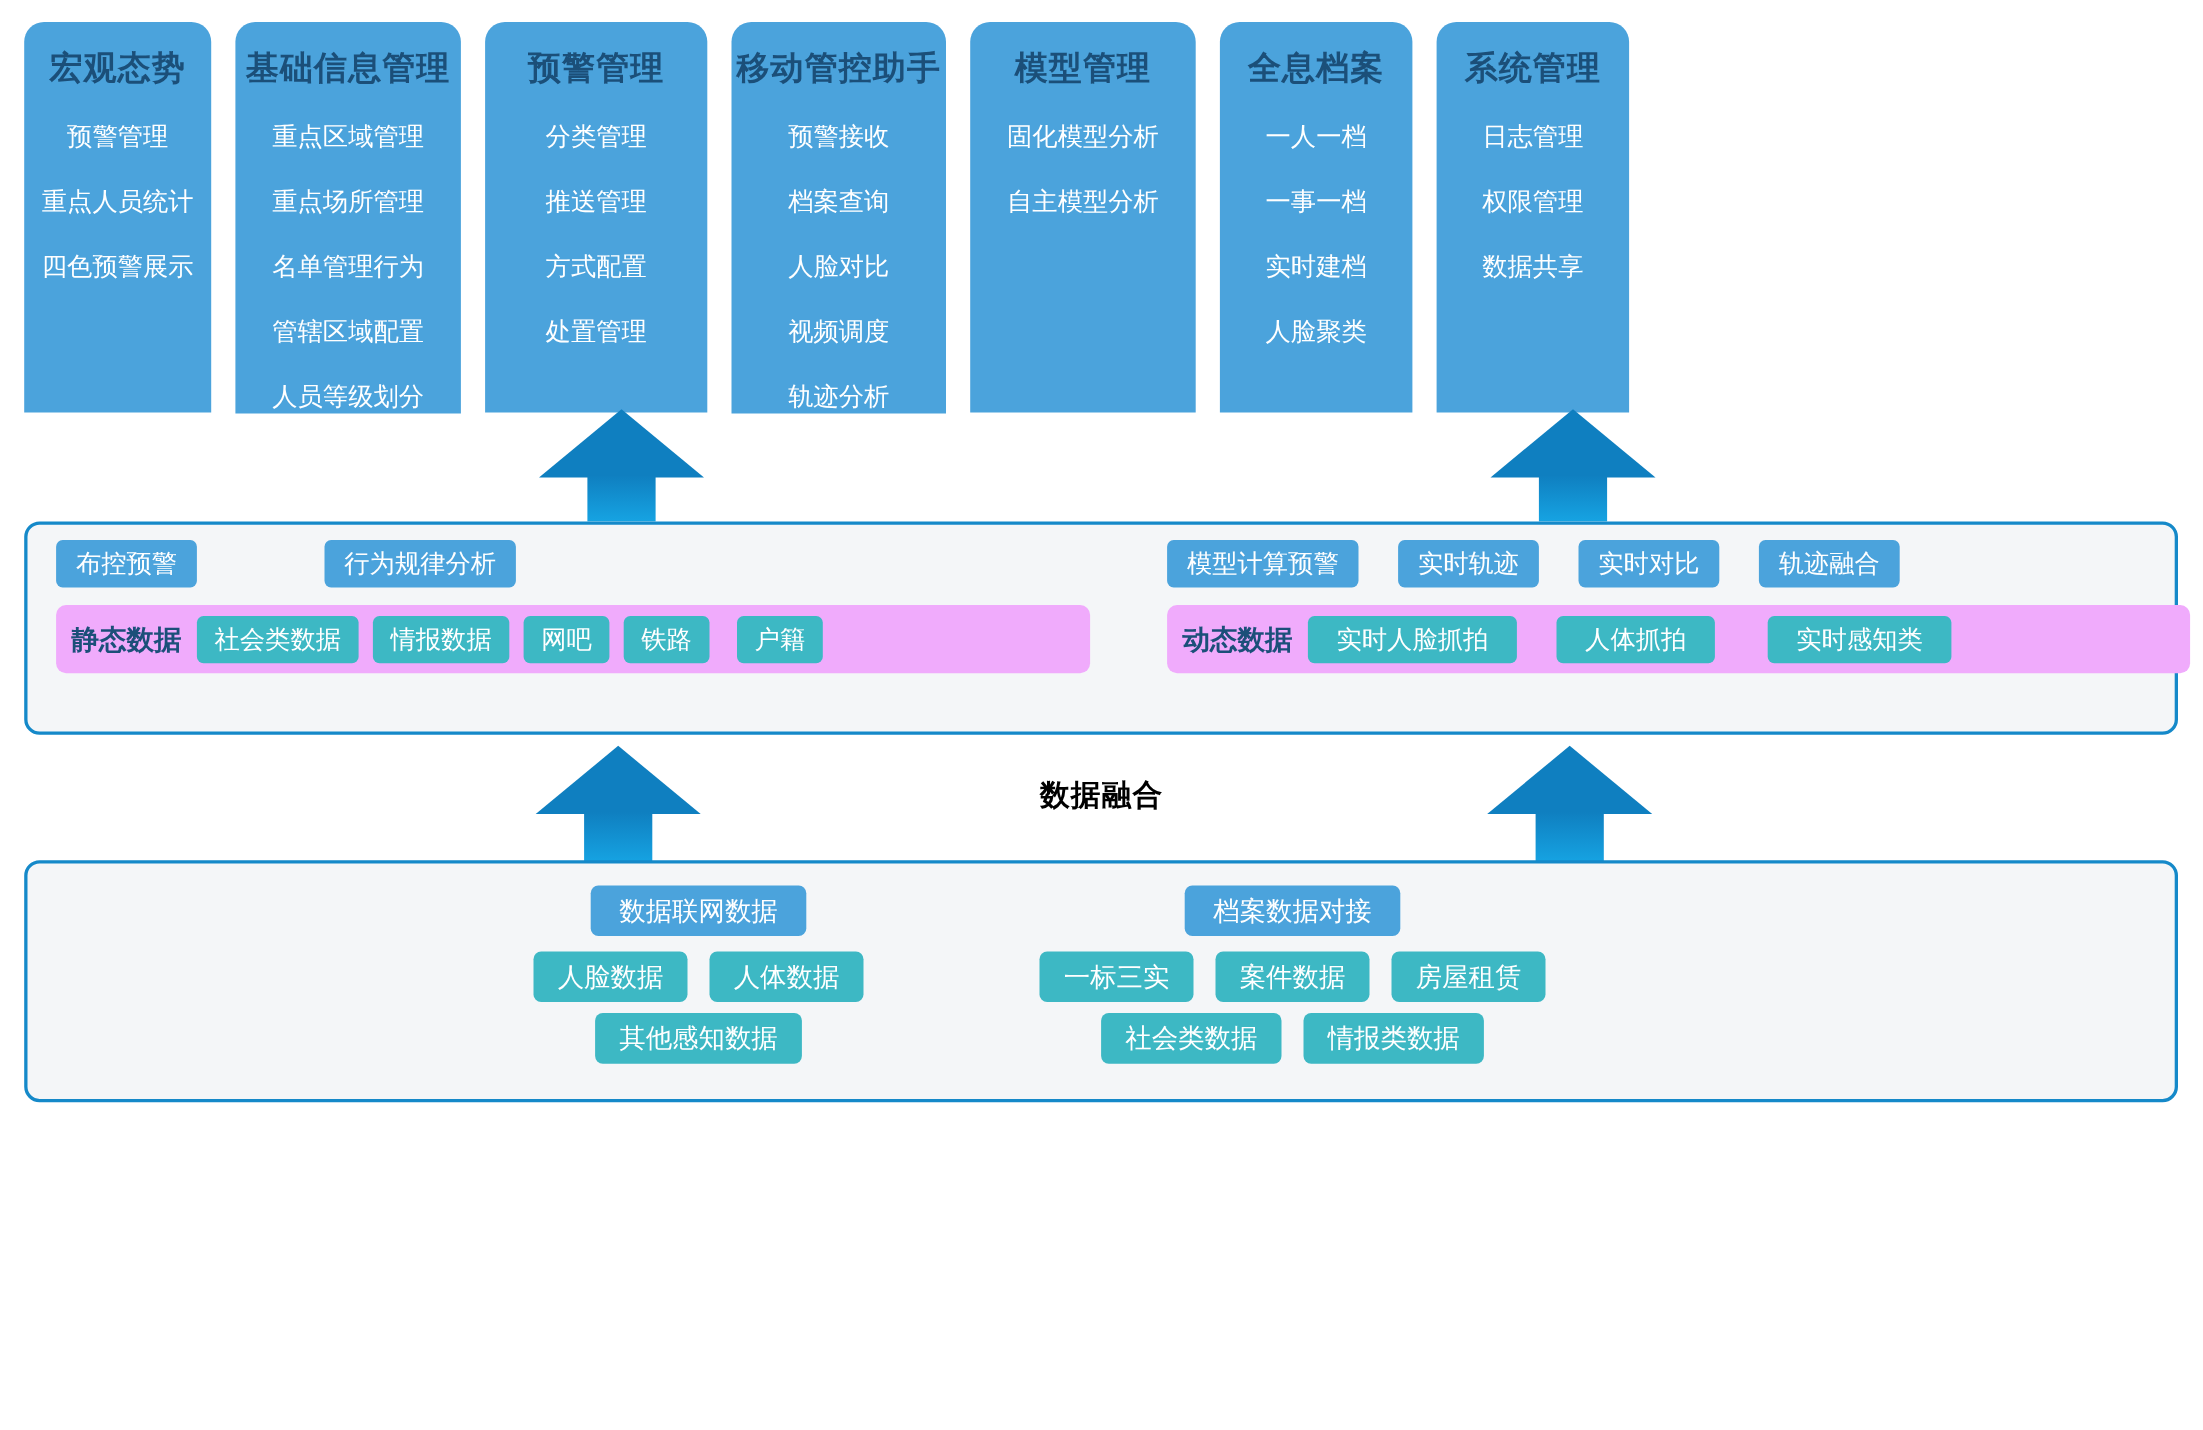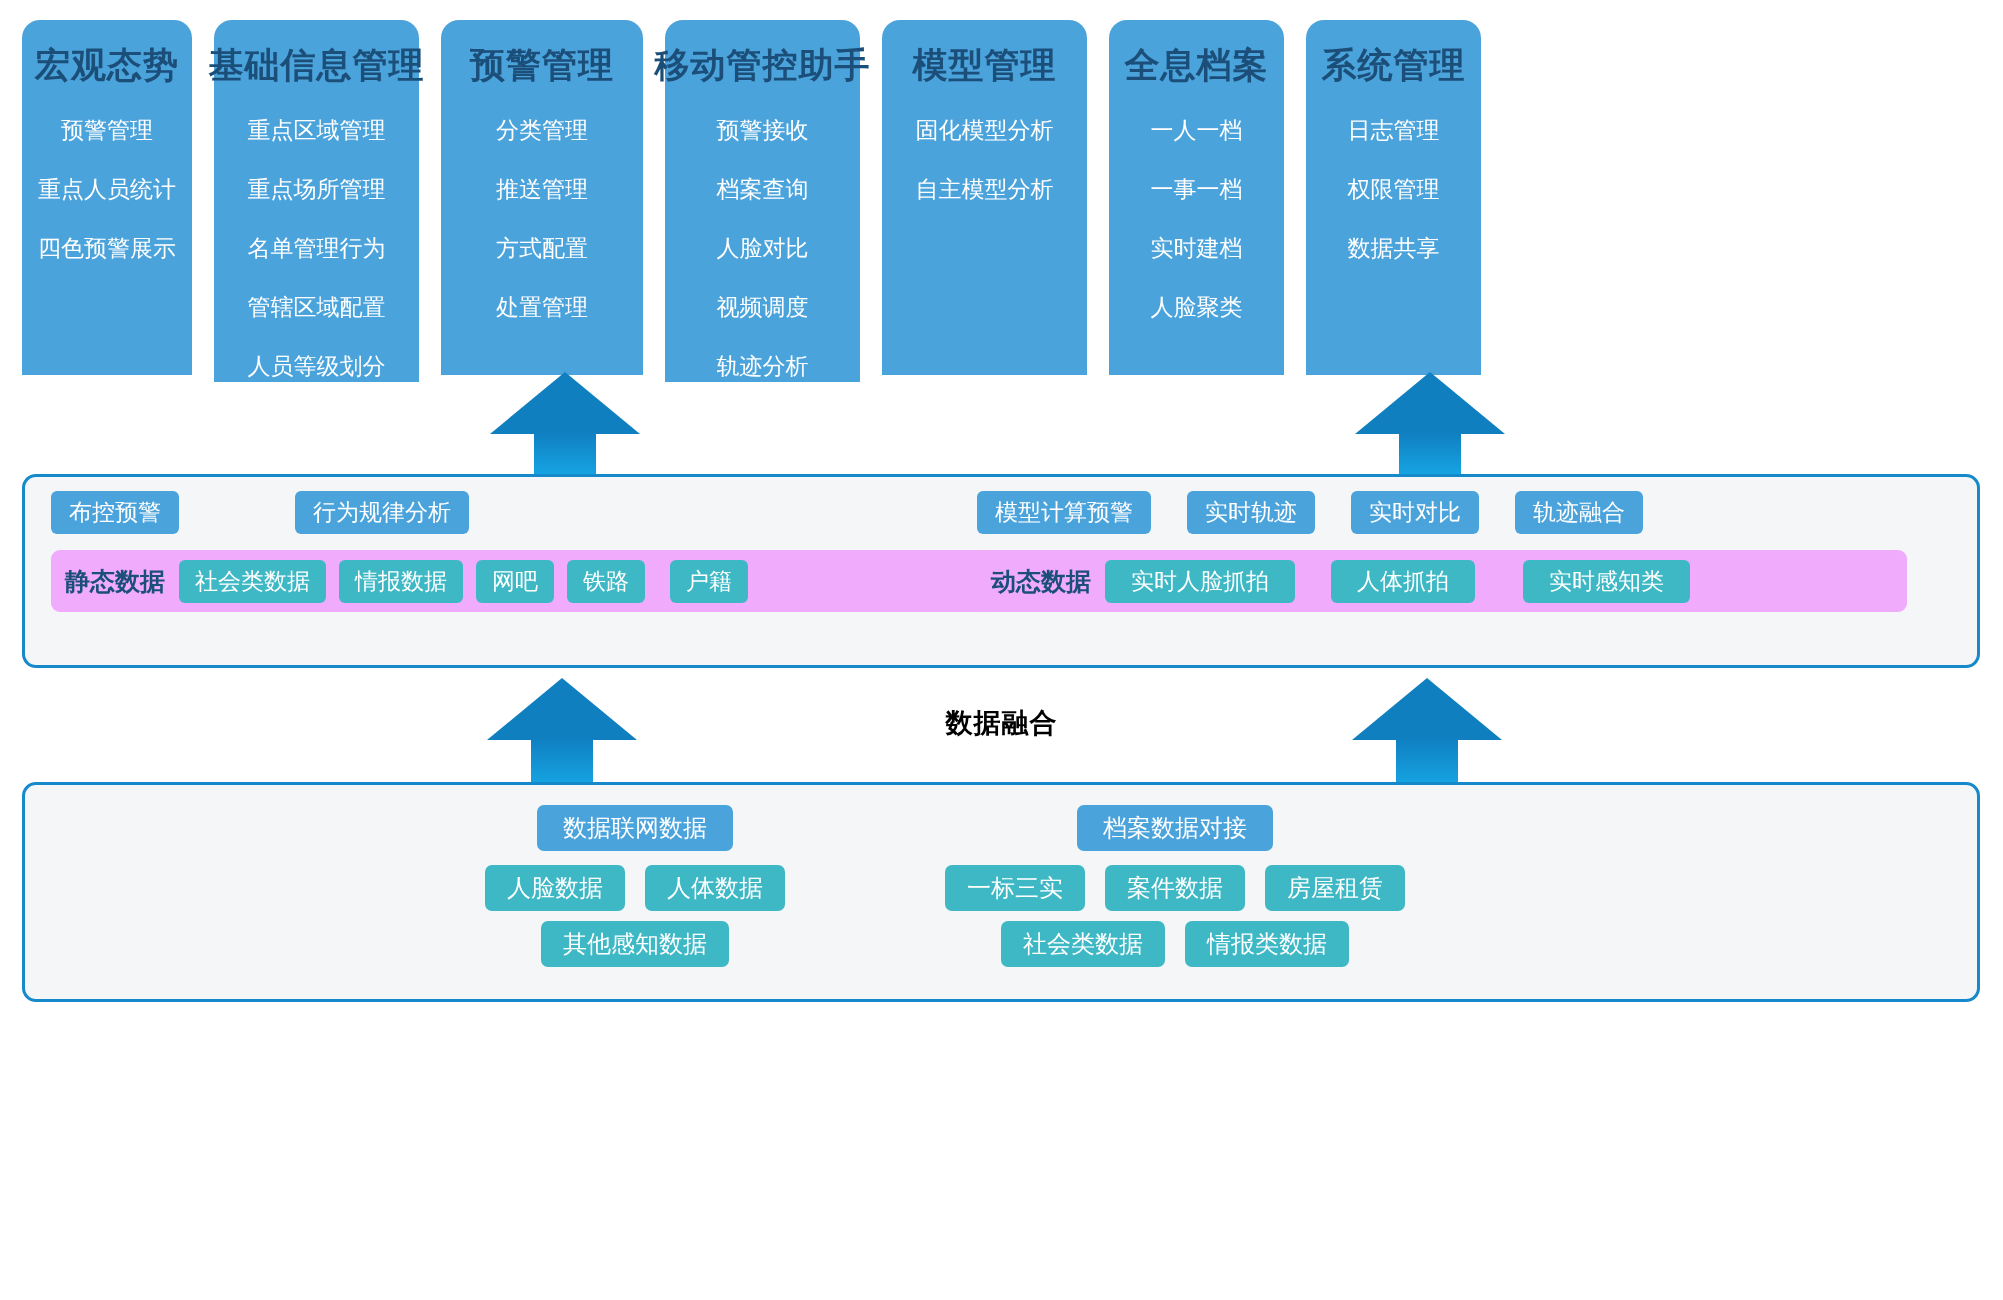--- a/index.html
+++ b/index.html
@@ -19,21 +19,21 @@
     border-radius:18px 18px 0 0;
     display:flex;flex-direction:column;align-items:center;
     padding-top:22px;
     box-sizing:border-box;
     flex:0 0 auto;
     margin-right:22px;
   }
   .top-card:last-child{margin-right:0;}
   .tc-title{
     color:#1B4F79;
-    font-size:35px;font-weight:bold;
+    font-size:30px;font-weight:bold;
     letter-spacing:1px;
     margin-bottom:26px;
     white-space:nowrap;
   }
   .tc-item{
     color:#ffffff;
     font-size:23px;
     white-space:nowrap;
     margin-bottom:28px;
   }
@@ -197,21 +197,21 @@
       <div style="display:flex;" id="static-sources">
           <div class="teal-chip">社会类数据</div>
           <div class="teal-chip">情报数据</div>
           <div class="teal-chip">网吧</div>
           <div class="teal-chip">铁路</div>
           <div class="teal-chip">户籍</div>
         </div>
     </div>
   </div>
 
-  <div class="mid-group" id="dynamic-group" style="left:952px;width:930px;">
+  <div class="mid-group" id="dynamic-group" style="left:1036px;width:930px;">
     <div class="mg-tags" id="dynamic-tags">
         <div class="blue-chip" style="margin-right: 36px;">模型计算预警</div>
         <div class="blue-chip" style="margin-right: 36px;">实时轨迹</div>
         <div class="blue-chip" style="margin-right: 36px;">实时对比</div>
         <div class="blue-chip" style="margin-right: 0px;">轨迹融合</div>
       </div>
     <div class="mg-band">
       <span class="band-label">动态数据</span>
       <div style="display:flex;" id="dynamic-sources">
           <div class="teal-chip" style="margin-right: 36px; padding: 0px 26px;">实时人脸抓拍</div>

